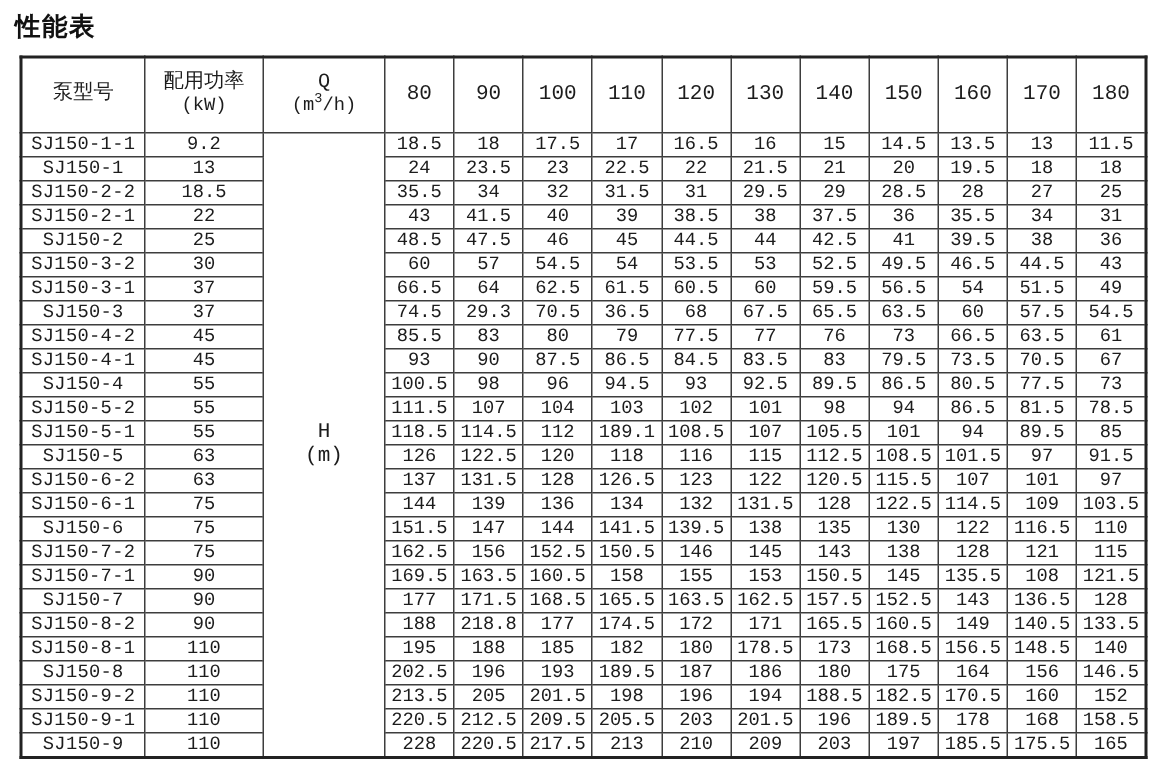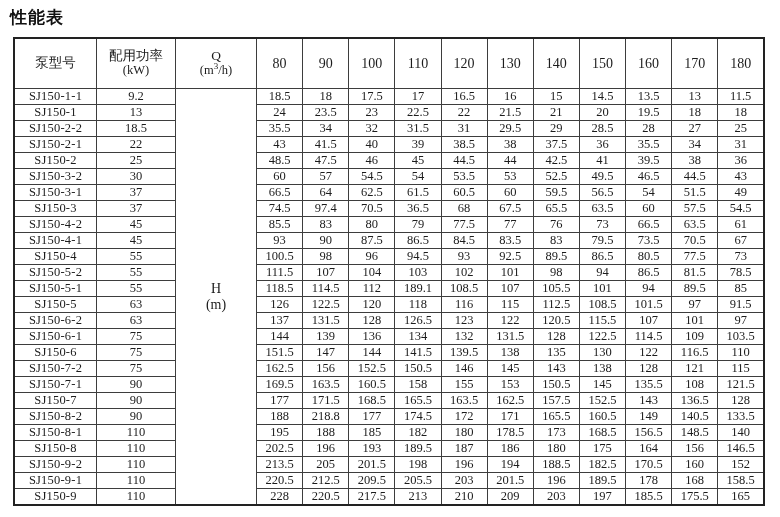--- a/index.html
+++ b/index.html
@@ -13,20 +13,21 @@
     position:absolute;left:10px;top:6px;
     font-family:"Liberation Sans", sans-serif;
     font-weight:bold;font-size:17px;color:#111;letter-spacing:1px;
     margin:0;
   }
   table.perf{
     position:absolute;left:13px;top:37px;
     width:752px;border-collapse:collapse;table-layout:fixed;
     border:2px solid #222;
     color:#1c1c1c;
+    font-family:Liberation Mono, monospace;
   }
   table.perf th, table.perf td{
     border:1px solid #3d3d3d;
     text-align:center;vertical-align:middle;
     padding:0;line-height:1.1;
     overflow:hidden;white-space:nowrap;
   }
   thead th{
     height:49px;font-weight:normal;
     font-size:13.5px;
@@ -193,21 +194,21 @@
           <td>59.5</td>
           <td>56.5</td>
           <td>54</td>
           <td>51.5</td>
           <td>49</td>
         </tr>
         <tr>
           <td class="model-td">SJ150-3</td>
           <td>37</td>
           <td>74.5</td>
-          <td>97.4</td>
+          <td>29.3</td>
           <td>70.5</td>
           <td>36.5</td>
           <td>68</td>
           <td>67.5</td>
           <td>65.5</td>
           <td>63.5</td>
           <td>60</td>
           <td>57.5</td>
           <td>54.5</td>
         </tr>

